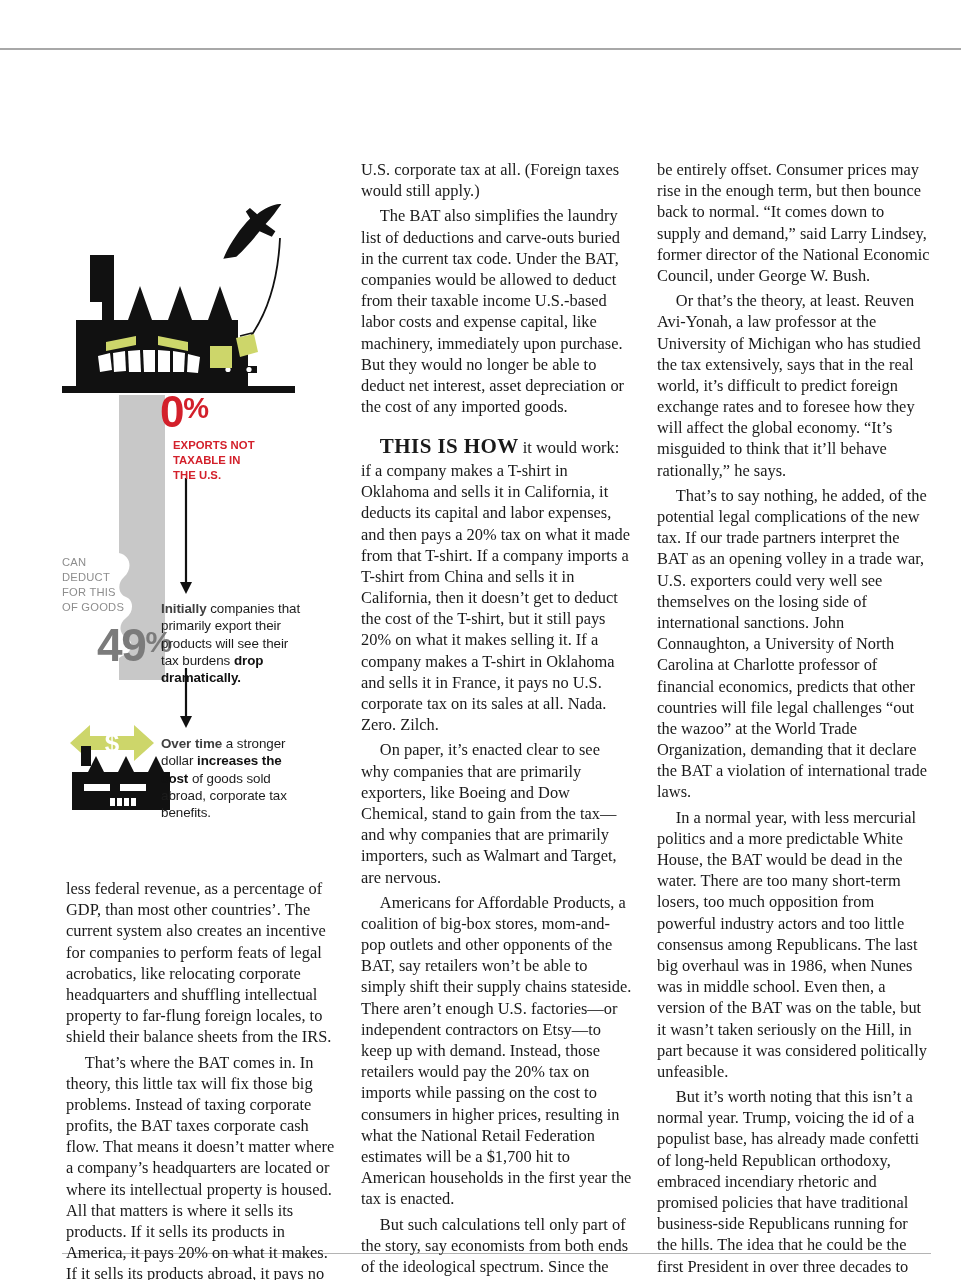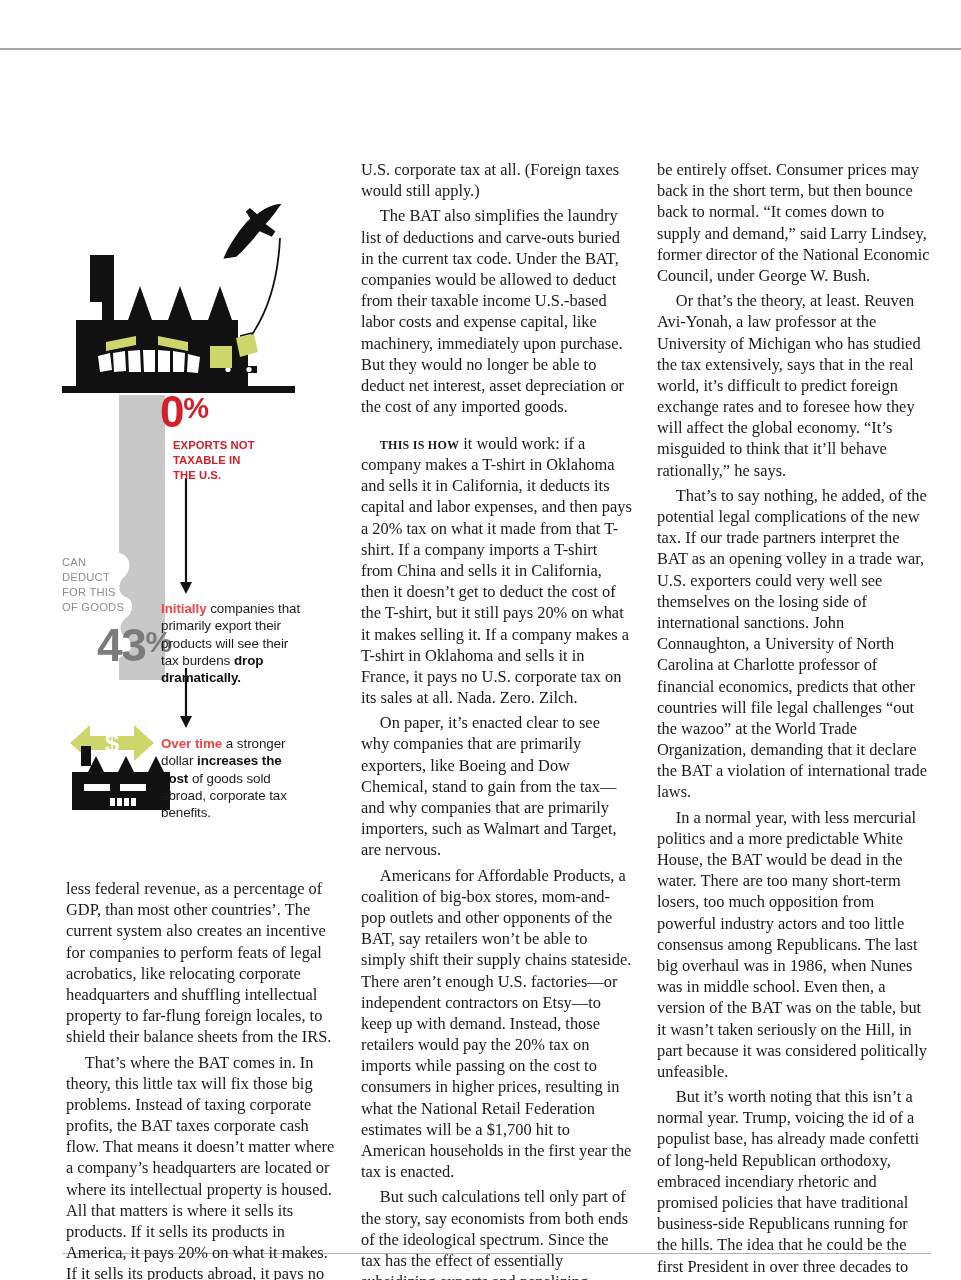--- a/index.html
+++ b/index.html
@@ -45,21 +45,21 @@
   .col p { margin: 4px; text-indent: 1.15em; }
   .col p.first { text-indent: 0; }
   .col-left  { left: 62px;  top: 874px; width: 283px; }
   .col-mid   { left: 357px; width: 279px; }
   .col-right { left: 653px; width: 281px; }
 
   .smallcaps {
     font-variant: small-caps;
     font-weight: bold;
     letter-spacing: 0.02em;
-    font-size: 12px;
+    font-size: 21px;
   }
 
   
   .infographic {
     position: absolute;
     left: 62px;
     top: 190px;
     width: 290px;
     height: 650px;
     font-family: "Liberation Sans", sans-serif;
@@ -130,21 +130,21 @@
   .note {
     position: absolute;
     width: 146px;
     font-size: 13.4px;
     line-height: 1.29;
     color: #1c1c1c;
     letter-spacing: -0.005em;
   }
   .note-initially { left: 99px; top: 410px; }
   .note-overtime  { left: 99px; top: 545px; }
-  .note b.red { color: #ef4444; }
+  .note b.red { color: #404040; }
   .note b.blk { color: #111; }
 </style>
 </head>
 <body>
 
 <div class="rule-top"></div>
 <div class="rule-bottom"></div>
 
 <div class="infographic">
 
@@ -240,21 +240,21 @@
     <span>THE U.S.</span>
   </div>
 
   <div class="can-deduct">
     <span>CAN</span><br>
     <span>DEDUCT</span><br>
     <span>FOR THIS</span><br>
     <span>OF GOODS</span>
   </div>
 
-  <div class="big-35"><span>43</span><span class="pct">%</span></div>
+  <div class="big-35"><span>49</span><span class="pct">%</span></div>
 
   <div class="note note-initially"><b class="red">Initially</b><span> companies that primarily export their products will see their tax burdens </span><b class="blk">drop dramatically.</b></div>
 
   <div class="note note-overtime"><b class="red">Over time</b><span> a stronger dollar </span><b class="blk">increases the cost</b><span> of goods sold abroad, corporate tax benefits.</span></div>
 </div>
 
 <div class="col col-left">
   <p class="first">less federal revenue, as a percentage of GDP, than most other countries’. The current system also creates an incentive for companies to perform feats of legal acrobatics, like relocating corporate headquarters and shuffling intellectual property to far-flung foreign locales, to shield their balance sheets from the IRS.</p>
   <p>That’s where the BAT comes in. In theory, this little tax will fix those big problems. Instead of taxing corporate profits, the BAT taxes corporate cash flow. That means it doesn’t matter where a company’s headquarters are located or where its intellectual property is housed. All that matters is where it sells its products. If it sells its products in America, it pays 20% on what it makes. If it sells its products abroad, it pays no</p>
 </div>
@@ -262,18 +262,18 @@
 <div class="col col-mid">
   <p class="first">U.S. corporate tax at all. (Foreign taxes would still apply.)</p>
   <p>The BAT also simplifies the laundry list of deductions and carve-outs buried in the current tax code. Under the BAT, companies would be allowed to deduct from their taxable income U.S.-based labor costs and expense capital, like machinery, immediately upon purchase. But they would no longer be able to deduct net interest, asset depreciation or the cost of any imported goods.</p>
   <p style="margin-top:0.95em"><span class="smallcaps">THIS IS HOW</span><span> it would work: if a company makes a T-shirt in Oklahoma and sells it in California, it deducts its capital and labor expenses, and then pays a 20% tax on what it made from that T-shirt. If a company imports a T-shirt from China and sells it in California, then it doesn’t get to deduct the cost of the T-shirt, but it still pays 20% on what it makes selling it. If a company makes a T-shirt in Oklahoma and sells it in France, it pays no U.S. corporate tax on its sales at all. Nada. Zero. Zilch.</span></p>
   <p>On paper, it’s enacted clear to see why companies that are primarily exporters, like Boeing and Dow Chemical, stand to gain from the tax—and why companies that are primarily importers, such as Walmart and Target, are nervous.</p>
   <p>Americans for Affordable Products, a coalition of big-box stores, mom-and-pop outlets and other opponents of the BAT, say retailers won’t be able to simply shift their supply chains stateside. There aren’t enough U.S. factories—or independent contractors on Etsy—to keep up with demand. Instead, those retailers would pay the 20% tax on imports while passing on the cost to consumers in higher prices, resulting in what the National Retail Federation estimates will be a $1,700 hit to American households in the first year the tax is enacted.</p>
   <p>But such calculations tell only part of the story, say economists from both ends of the ideological spectrum. Since the tax has the effect of essentially subsidizing exports and penalizing imports, textbook economic models predict it should have the effect of strengthening the value of the U.S. dollar by as much as 25%. That, in turn, would make imports cheaper and exports more expensive. So the effect on store prices over time could</p>
 </div>
 
 <div class="col col-right">
-  <p class="first">be entirely offset. Consumer prices may back in the short term, but then bounce back to normal. “It comes down to supply and demand,” said Larry Lindsey, former director of the National Economic Council, under George W. Bush.</p>
+  <p class="first">be entirely offset. Consumer prices may rise in the enough term, but then bounce back to normal. “It comes down to supply and demand,” said Larry Lindsey, former director of the National Economic Council, under George W. Bush.</p>
   <p>Or that’s the theory, at least. Reuven Avi-Yonah, a law professor at the University of Michigan who has studied the tax extensively, says that in the real world, it’s difficult to predict foreign exchange rates and to foresee how they will affect the global economy. “It’s misguided to think that it’ll behave rationally,” he says.</p>
   <p>That’s to say nothing, he added, of the potential legal complications of the new tax. If our trade partners interpret the BAT as an opening volley in a trade war, U.S. exporters could very well see themselves on the losing side of international sanctions. John Connaughton, a University of North Carolina at Charlotte professor of financial economics, predicts that other countries will file legal challenges “out the wazoo” at the World Trade Organization, demanding that it declare the BAT a violation of international trade laws.</p>
   <p>In a normal year, with less mercurial politics and a more predictable White House, the BAT would be dead in the water. There are too many short-term losers, too much opposition from powerful industry actors and too little consensus among Republicans. The last big overhaul was in 1986, when Nunes was in middle school. Even then, a version of the BAT was on the table, but it wasn’t taken seriously on the Hill, in part because it was considered politically unfeasible.</p>
   <p><span>But it’s worth noting that this isn’t a normal year. Trump, voicing the id of a populist base, has already made confetti of long-held Republican orthodoxy, embraced incendiary rhetoric and promised policies that have traditional business-side Republicans running for the hills. The idea that he could be the first President in over three decades to embrace a revolutionary policy with big risks and big rewards is not out of the question. “There have been a lot of dark times over the years,” Nunes says, describing his battle to get the Republican caucus to seriously consider the BAT. “I’d say we’re closer now than ever.”</span></p>
 </div>
 
 </body></html>

